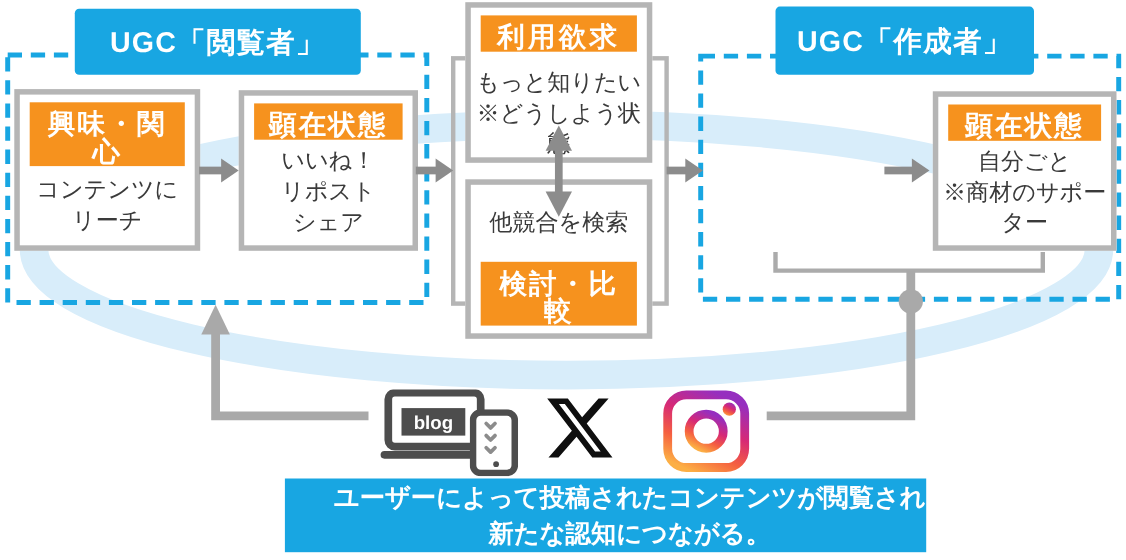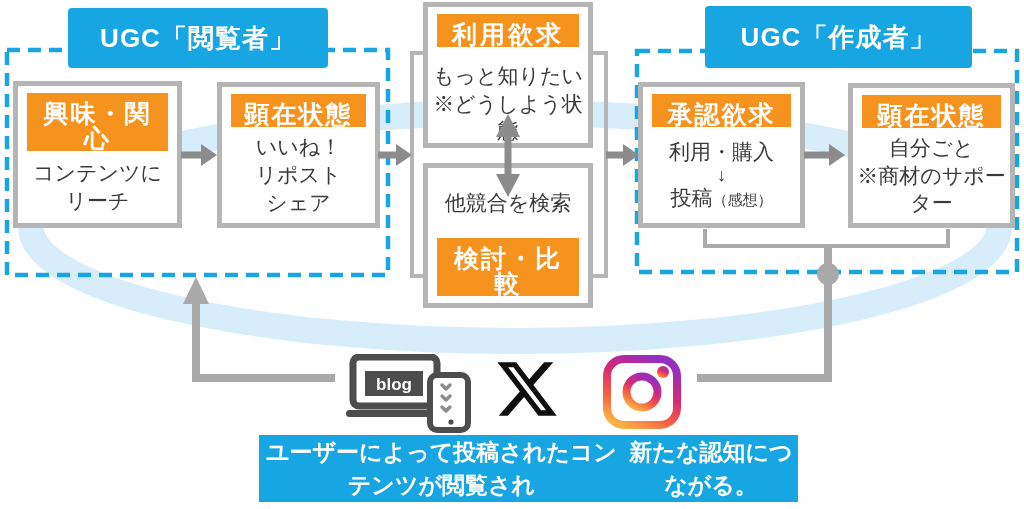--- a/index.html
+++ b/index.html
@@ -28,22 +28,22 @@
     flex:1;display:flex;flex-direction:column;justify-content:center;align-items:center;
     font-weight:normal;color:#3A3A3A;font-size:21px;line-height:1.32;text-align:center;
   }
   .body.topalign{justify-content:flex-start;padding-top:15px;}
   .note{font-size:21px;letter-spacing:0;}
   .dn{font-size:18px;line-height:1;}
   .sub-small{font-size:15px;}
   .banner{
     position:absolute;left:259px;top:435px;width:539px;height:67px;background:#18A6E2;
     color:#fff;font-weight:bold;font-size:23px;line-height:1.42;
-    display:flex;flex-direction:row;justify-content:center;align-items:center;
-    text-align:center;z-index:4;
+    display:flex;flex-direction:column;justify-content:center;align-items:center;
+    text-align:center;z-index:4;padding-left:44px;
   }
   .icon{position:absolute;z-index:4;}
   .blog-label{font-weight:bold;}
 </style>
 </head>
 <body>
 
 <div class="stage">
 
   <svg class="layer" viewBox="0 0 1024 509" style="z-index:1">
@@ -58,21 +58,21 @@
     <path d="M828,246 L828,378 L697,378" fill="none" stroke="#A9A9A9" stroke-width="8"></path>
     <circle cx="828" cy="274" r="11" fill="#A9A9A9"></circle>
 
     <path d="M335,378 L196,378 L196,298" fill="none" stroke="#A9A9A9" stroke-width="8"></path>
     <polygon points="196,277 183,304 209,304" fill="#A9A9A9"></polygon>
 
     <rect x="412" y="53" width="194" height="223" fill="none" stroke="#B5B5B5" stroke-width="4"></rect>
   </svg>
 
   <div class="pill" style="left:68px;top:8px;width:260px;height:60px">UGC「閲覧者」</div>
-  <div class="pill" style="left:705px;top:6px;width:267px;height:62px">UGC「作成者」</div>
+  <div class="pill" style="left:705px;top:6px;width:235px;height:62px">UGC「作成者」</div>
 
   <div class="box" style="left:13px;top:81px;width:169px;height:147px">
     <div class="hdr">興味・関心</div>
     <div class="body">
       <span>コンテンツに</span>
       <span>リーチ</span>
     </div>
   </div>
   <div class="box" style="left:217px;top:82px;width:163px;height:146px">
     <div class="hdr">顕在状態</div>
@@ -90,28 +90,20 @@
       <span class="note">※どうしよう状態</span>
     </div>
   </div>
   <div class="box" style="left:423px;top:163px;width:170px;height:145px">
     <div class="body">
       <span>他競合を検索</span>
     </div>
     <div class="hdr bottom">検討・比較</div>
   </div>
 
-  <div class="box" style="left:638px;top:82px;width:167px;height:146px">
-    <div class="hdr">承認欲求</div>
-    <div class="body">
-      <span>利用・購入</span>
-      <span class="dn">↓</span>
-      <span><span>投稿</span><span class="sub-small">（感想）</span></span>
-    </div>
-  </div>
   <div class="box" style="left:848px;top:83px;width:167px;height:145px">
     <div class="hdr">顕在状態</div>
     <div class="body">
       <span>自分ごと</span>
       <span class="note">※商材のサポーター</span>
     </div>
   </div>
 
   <svg class="layer" viewBox="0 0 1024 509" style="z-index:5;pointer-events:none">
     <g fill="#8C8C8C">

